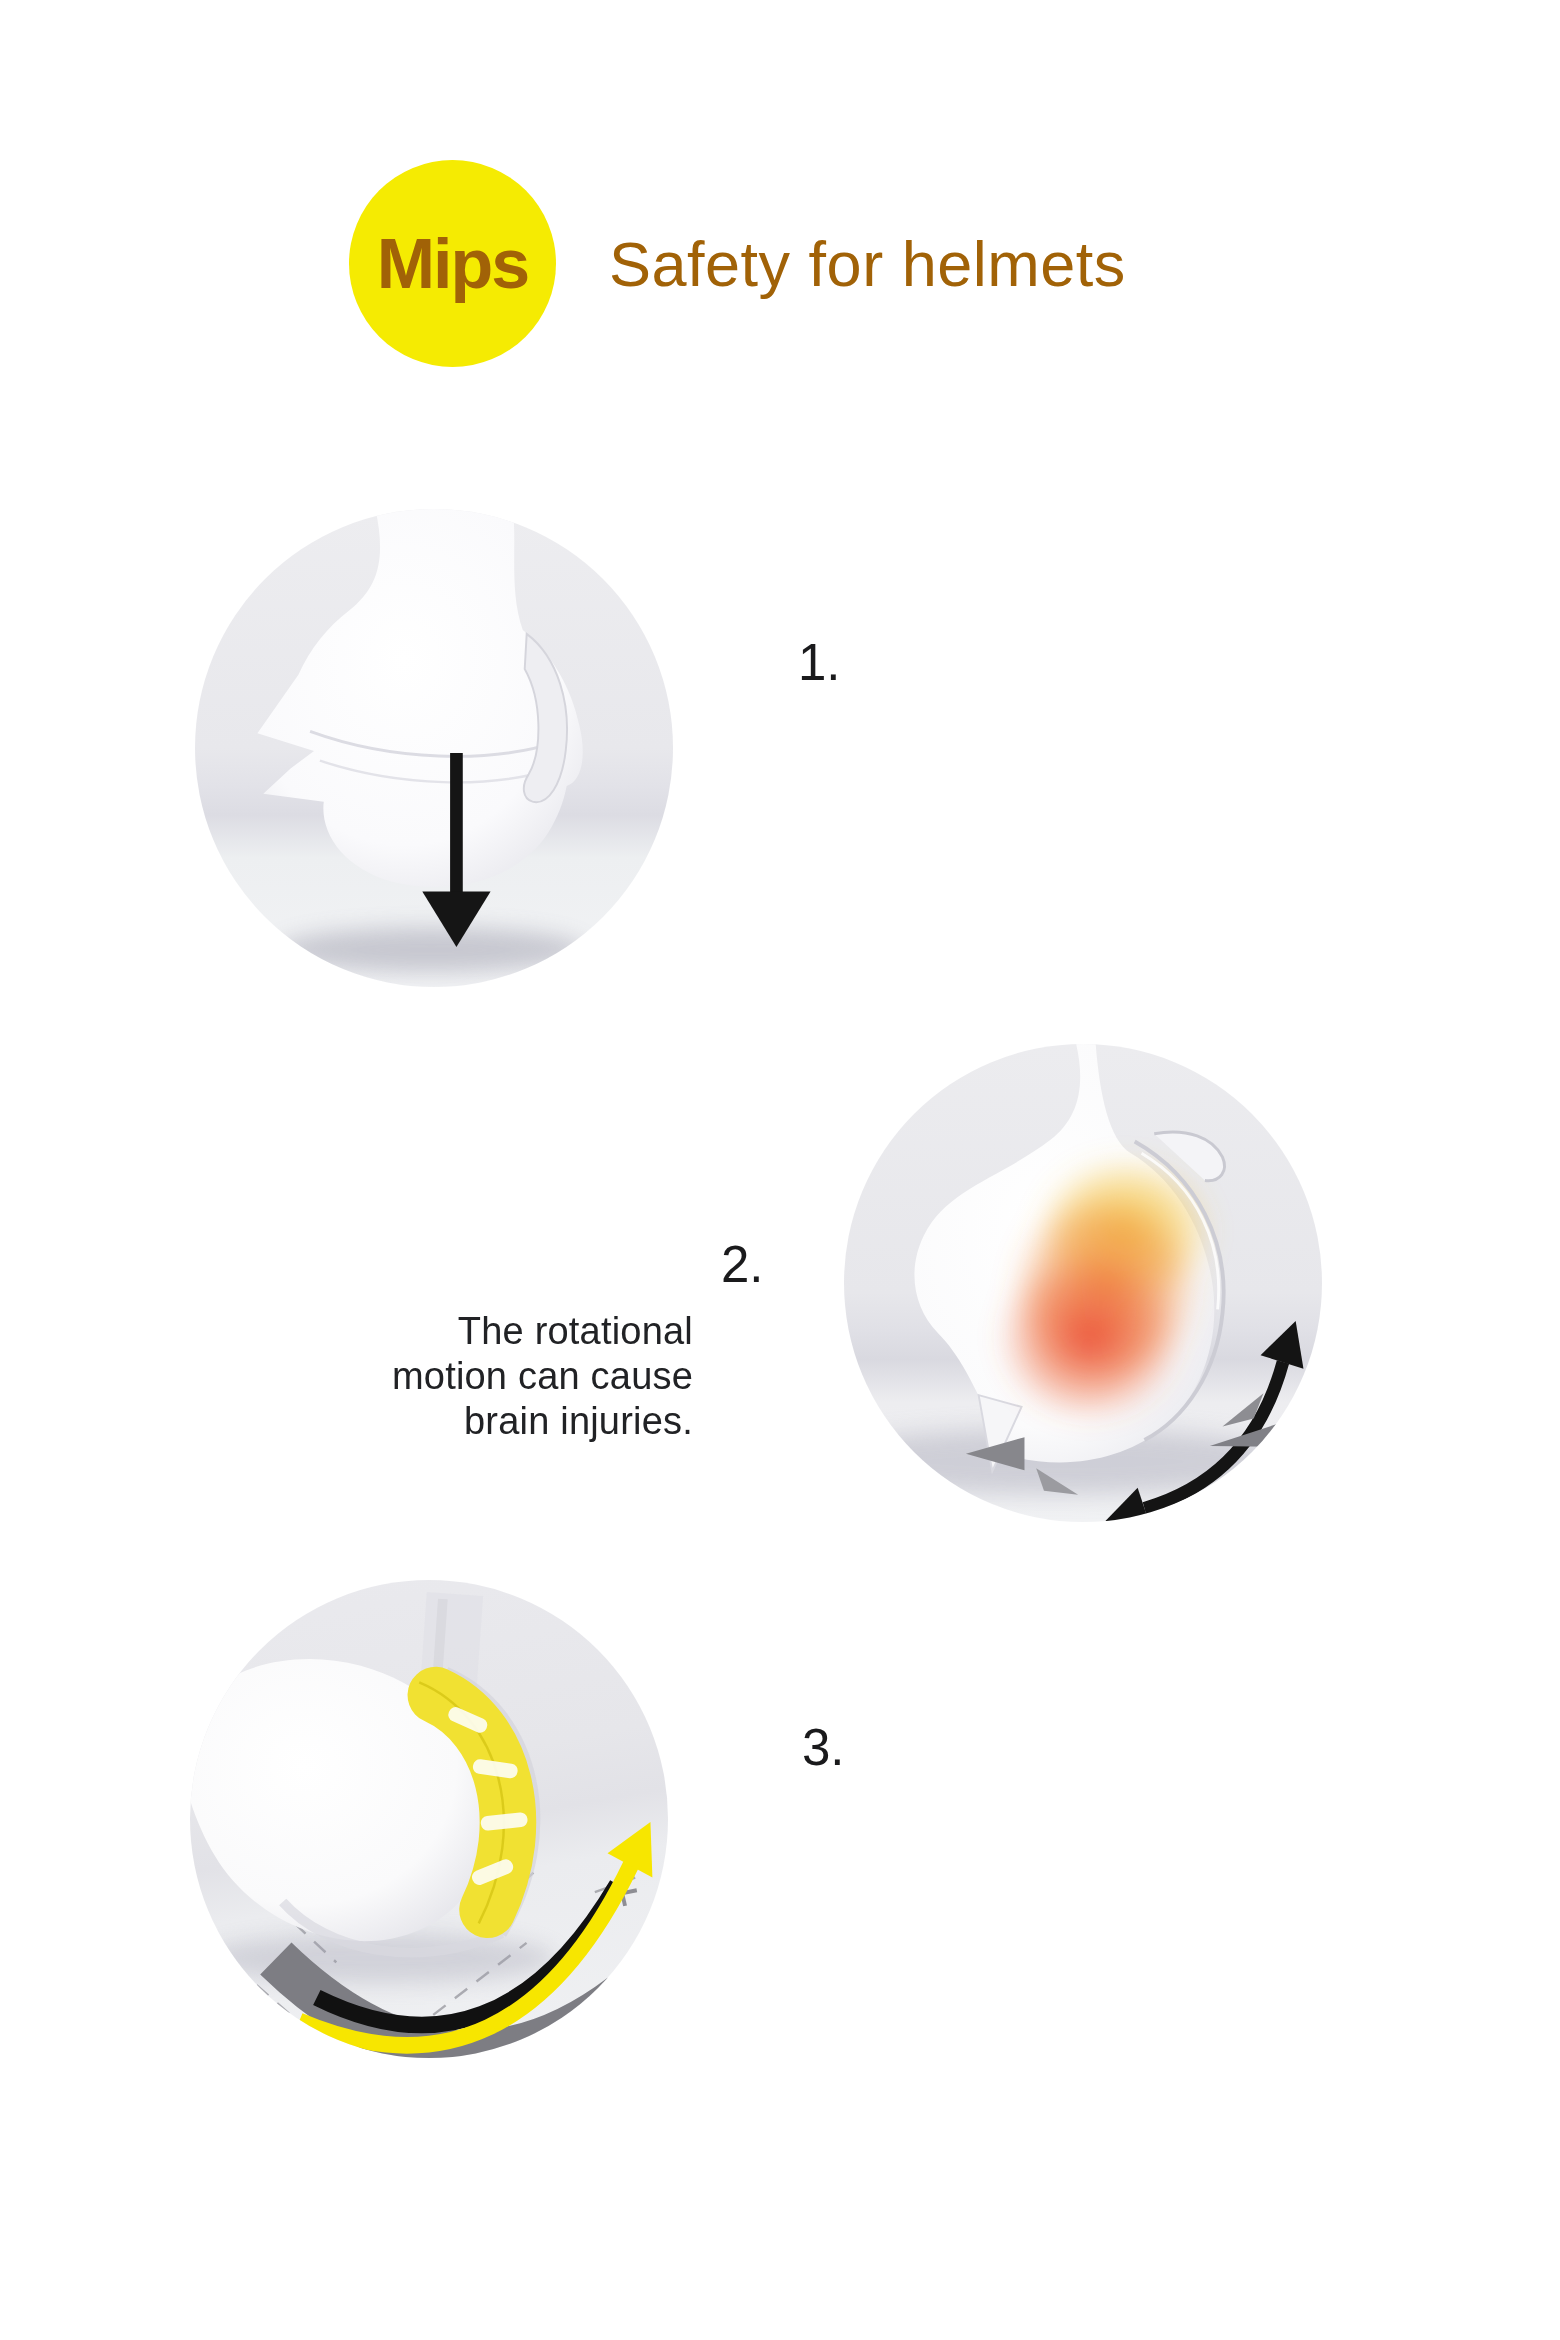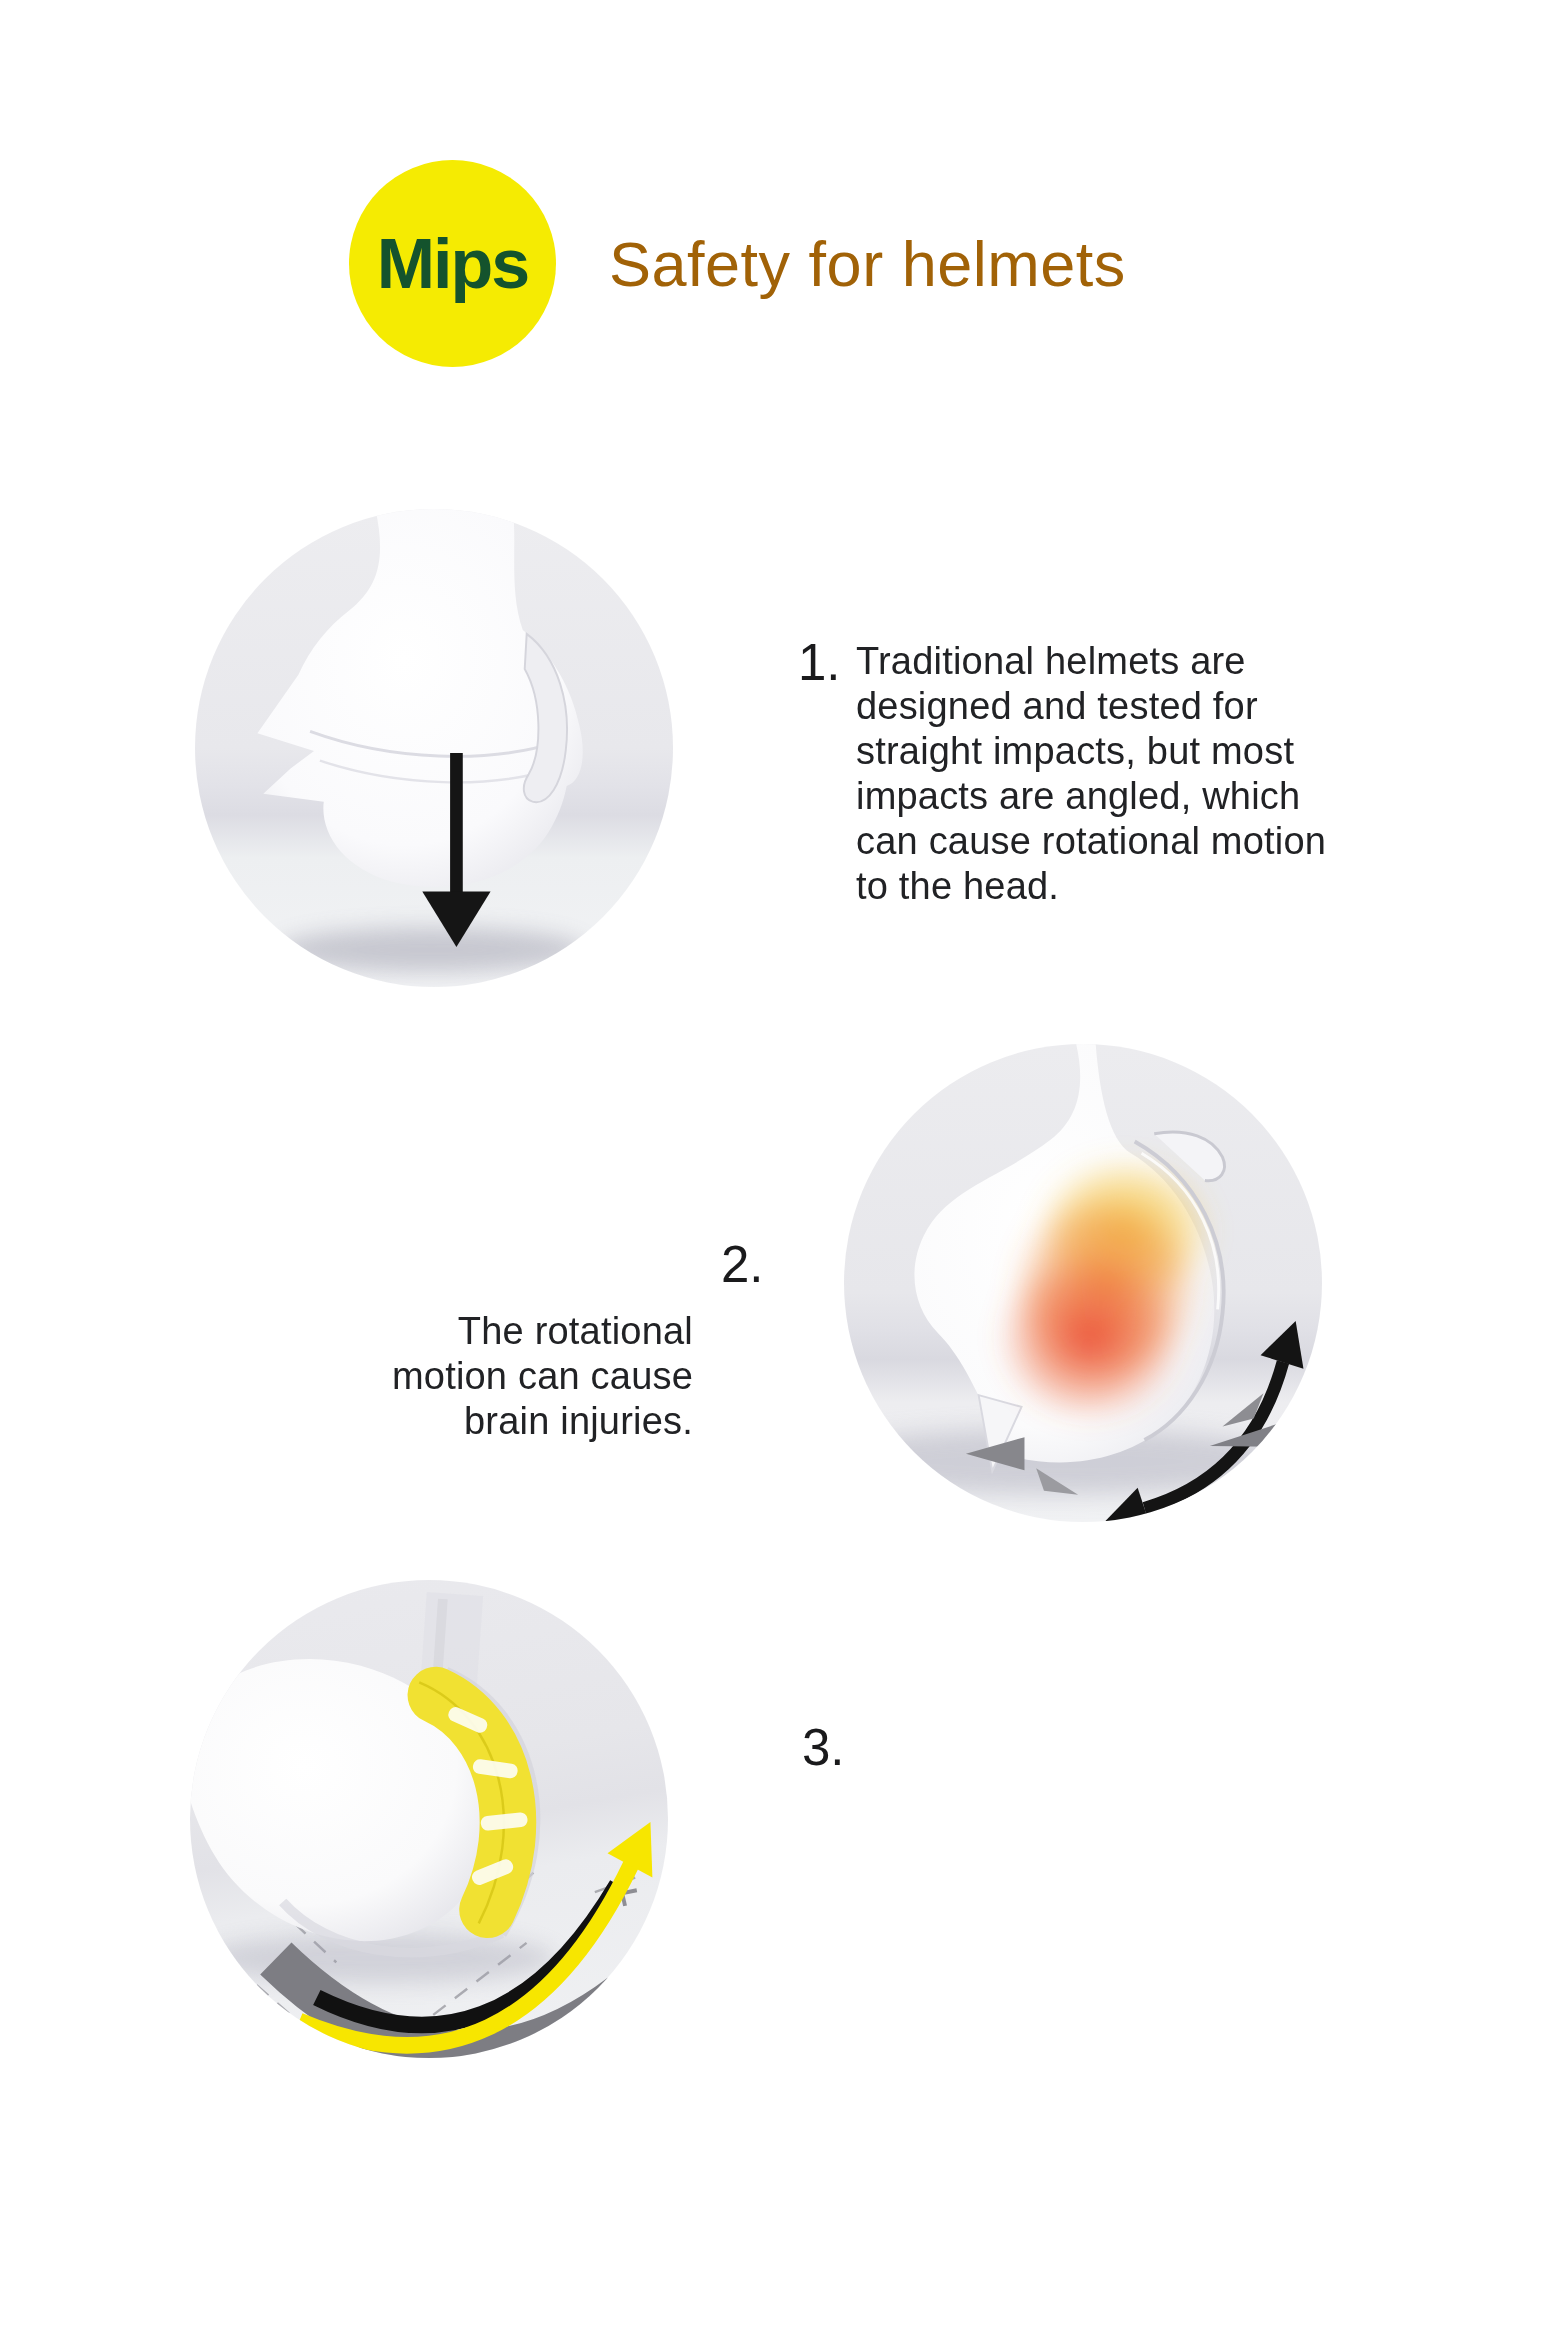--- a/index.html
+++ b/index.html
@@ -2,21 +2,21 @@
 <html><head>
 <meta charset="utf-8">
 <style>
   html,body{margin:0;padding:0;background:#ffffff;}
   .page{position:relative;width:1560px;height:2341px;background:#ffffff;overflow:hidden;
         font-family:"Liberation Sans", sans-serif;color:#202124;}
 
   
   .logo-circle{position:absolute;left:349px;top:160px;width:207px;height:207px;border-radius:50%;
                background:#F5EB02;display:flex;align-items:center;justify-content:center;}
-  .logo-text{font-size:70px;font-weight:700;letter-spacing:-2px;color:#14532d;}
+  .logo-text{font-size:70px;font-weight:700;letter-spacing:-2px;color:#a16207;}
   .page-title{position:absolute;left:609px;top:160px;height:207px;display:flex;align-items:center;
               font-size:63px;font-weight:400;letter-spacing:0.5px;color:#a16207;}
 
   
   .illu-circle{position:absolute;width:478px;height:478px;border-radius:50%;overflow:hidden;}
   #circle1{left:195px;top:509px;
      background:linear-gradient(180deg,#ededf0 0%,#e8e8ec 50%,#e2e2e8 58%,#dcdce3 64%,#edeff1 73%,#f2f3f5 100%);}
   #circle2{left:844px;top:1044px;
      background:linear-gradient(180deg,#ececef 0%,#e7e7eb 52%,#e0e0e6 60%,#d9d9e0 66%,#ededf0 75%,#f1f2f4 100%);}
   #circle3{left:190px;top:1580px;
@@ -70,26 +70,20 @@
 
       <path d="M340,128 C372,152 386,200 380,248 C376,282 362,304 346,300
            C336,297 334,284 342,272 C356,248 356,196 338,164 Z" fill="#eeeef2" stroke="#d5d5dc" stroke-width="2"></path>
 
       <line x1="268" y1="250" x2="268" y2="398" stroke="#151515" stroke-width="13"></line>
       <polygon points="233,392 303,392 268,449" fill="#151515"></polygon>
     </svg>
   </div>
 
   <div class="step-num" id="num1">1.</div>
-  <div class="step-text" id="text1">Traditional helmets are
-designed and tested for
-straight impacts, but most
-impacts are angled, which
-can cause rotational motion
-to the head.</div>
 
   <div class="step-text" id="text2">The rotational
 motion can cause
 brain injuries.</div>
   <div class="step-num" id="num2">2.</div>
 
   <div class="illu-circle" id="circle2">
     <svg viewBox="0 0 490 490" role="img" aria-label="Tilted helmet with red-orange heat area on the brain and a curved double-headed rotation arrow">
       <defs>
         <radialGradient id="g2helm" cx="42%" cy="44%" r="68%">

